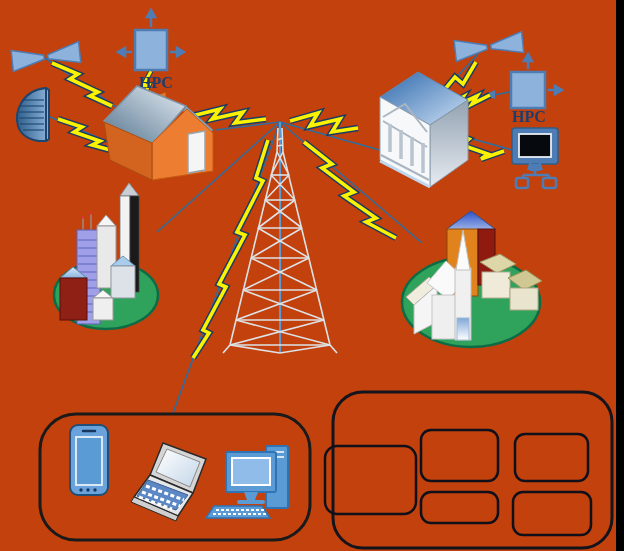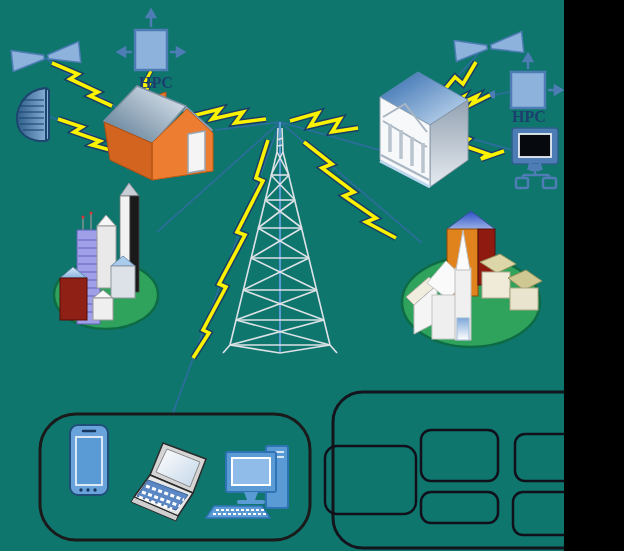--- a/index.html
+++ b/index.html
@@ -1,16 +1,16 @@
 <!DOCTYPE html>
 <html><head>
 <meta charset="utf-8">
 <style>
   html,body{margin:0;padding:0;background:#000;}
-  .canvas{position:relative;width:564px;height:551px;background:#0f766e;overflow:hidden;
+  .canvas{position:relative;width:616px;height:551px;background:#c2410c;overflow:hidden;
           font-family:"Liberation Serif",serif;}
   svg{display:block;}
   text.nodelabel{font-family:"Liberation Serif",serif;font-size:16px;fill:#1C3E6E;font-weight:bold;}
 </style>
 </head>
 <body>
 
 <div class="canvas">
 <svg width="624" height="551" viewBox="0 0 624 551">
   <defs>

